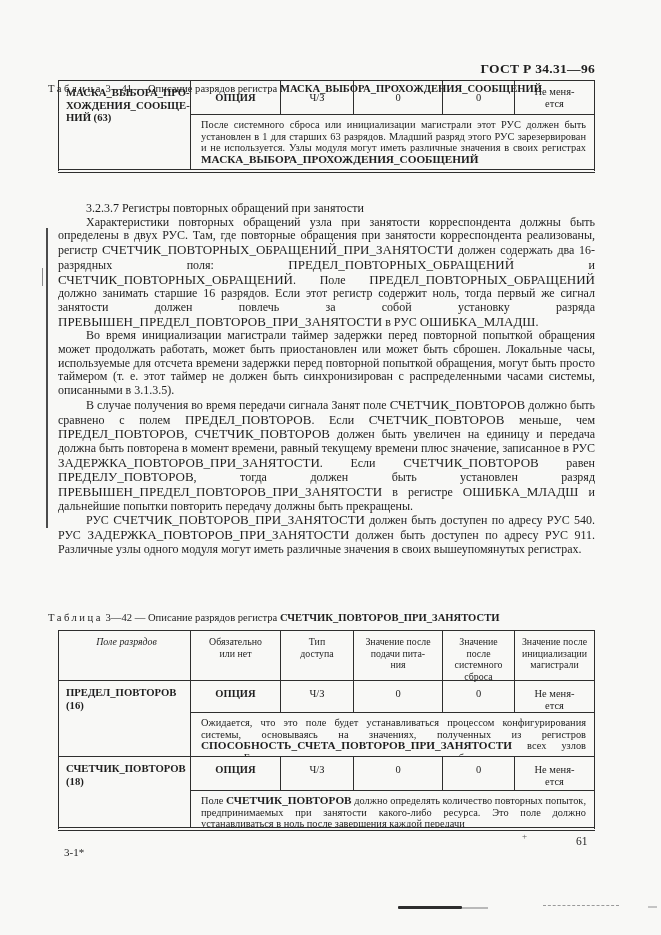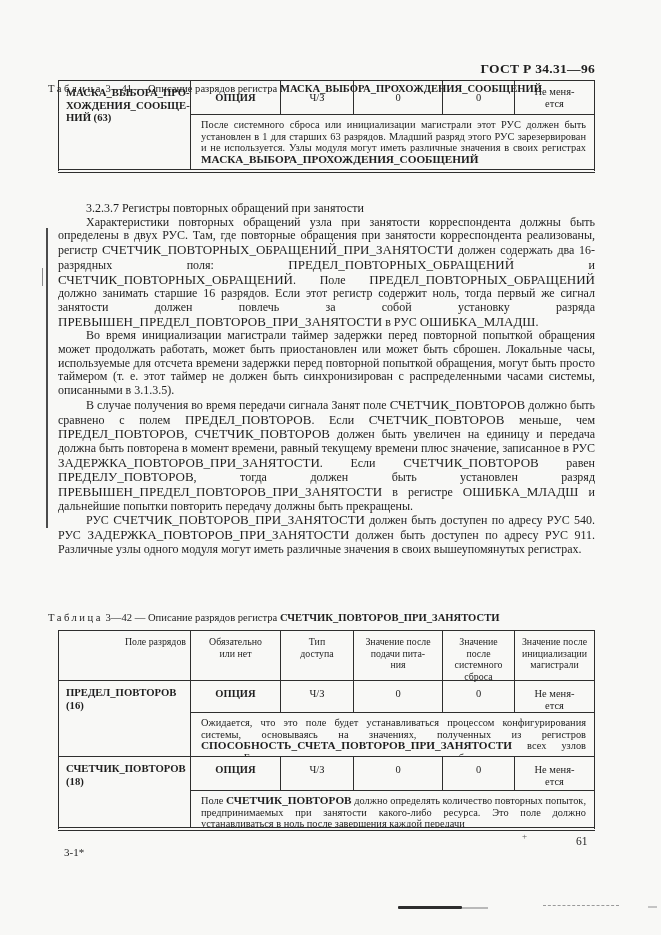--- a/index.html
+++ b/index.html
@@ -63,21 +63,21 @@
   .vb{font-weight:700;}
   .desc{
     grid-column:2/7;
     text-align:justify;white-space:normal;
     padding:4px 8px 3px 10px;
     font-size:10.4px;line-height:11.6px;
     border-right:none;
     overflow:hidden;
   }
   .hdr{font-size:9.9px;line-height:11.5px;padding-top:5px;}
-  .hdr.c1{text-align:right;padding-left:8px;}
+  .hdr.c1{text-align:center;padding-left:8px;font-style:italic;}
   .t41 .name{grid-row:1/3;}
   .t42 .gname1{grid-row:2/4;}
   .t42 .gname2{grid-row:4/6;}
   .t42 .d1{grid-row:3;}
   .t42 .d2{grid-row:5;}
   
   .bodytext{
     position:absolute;left:58px;top:202px;width:537px;height:404px;
     font-size:12px;line-height:13.7px;text-align:justify;
     overflow:hidden;

